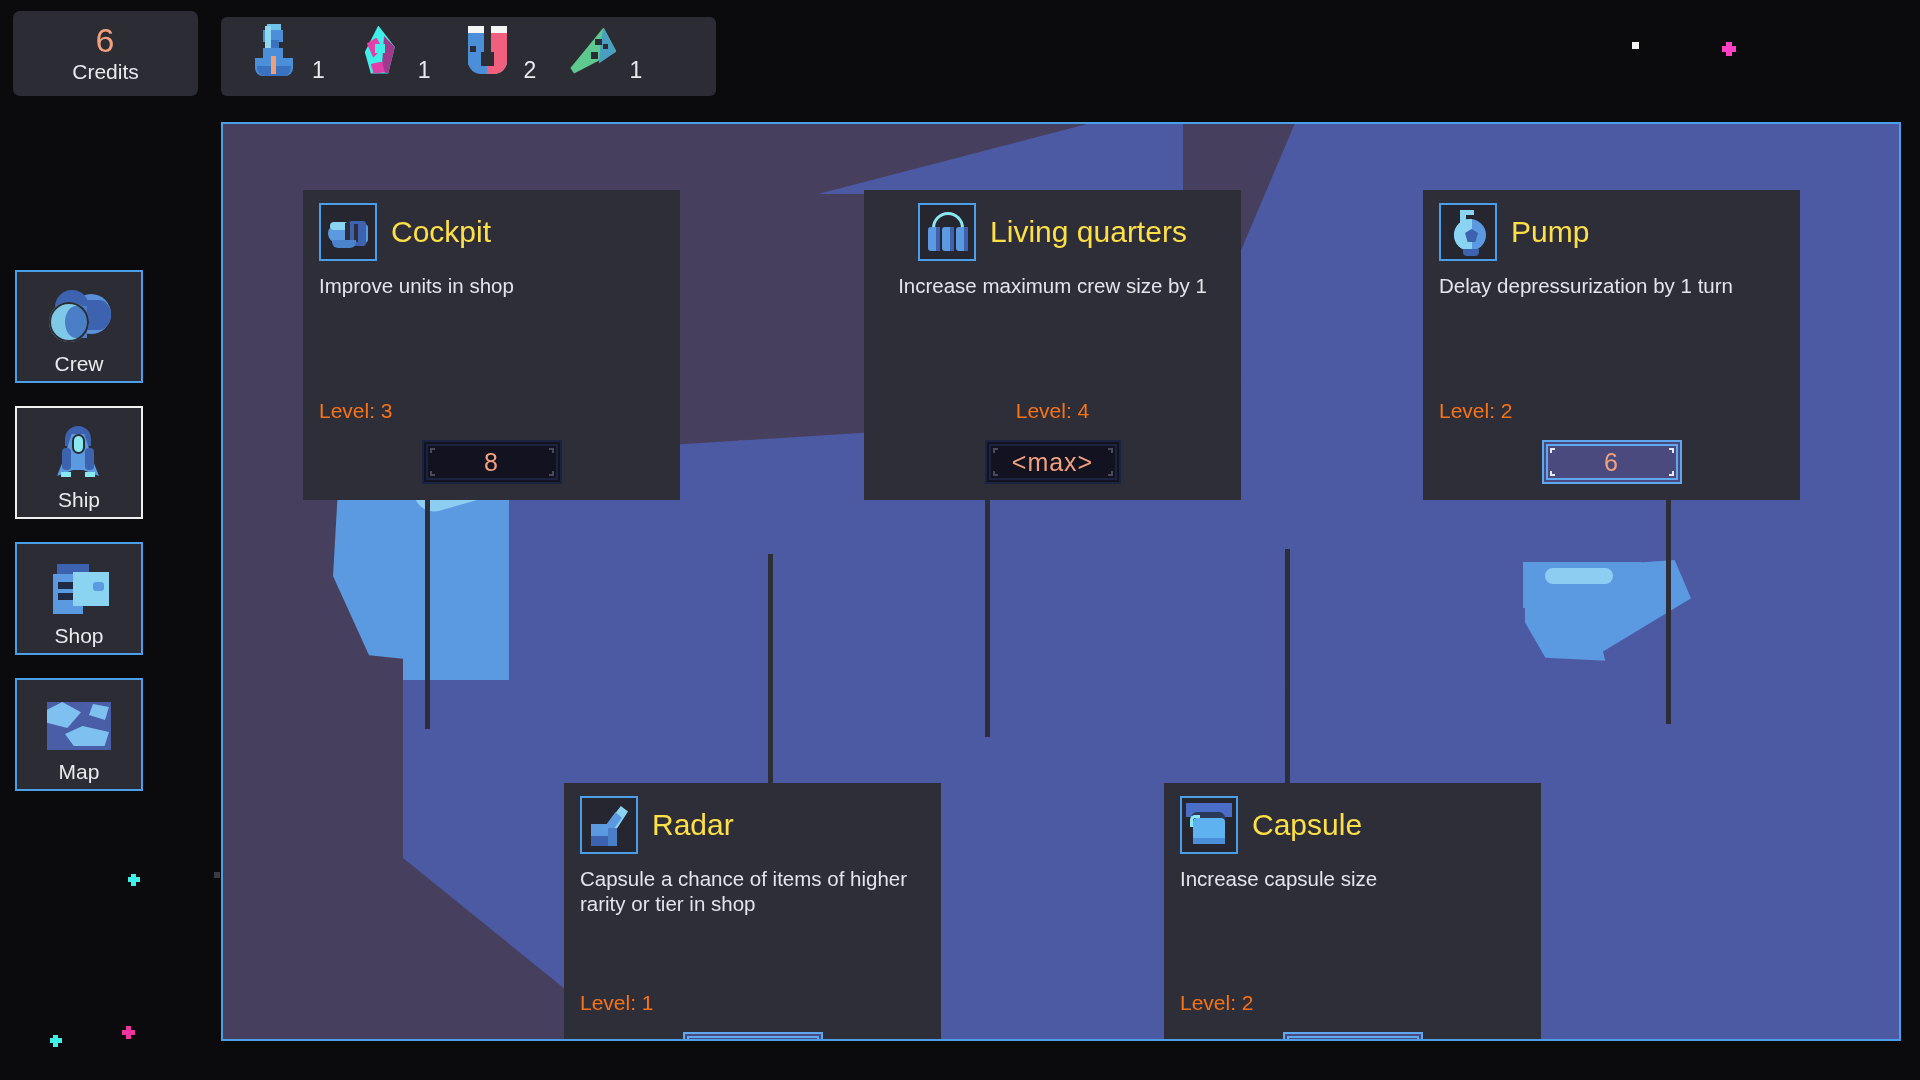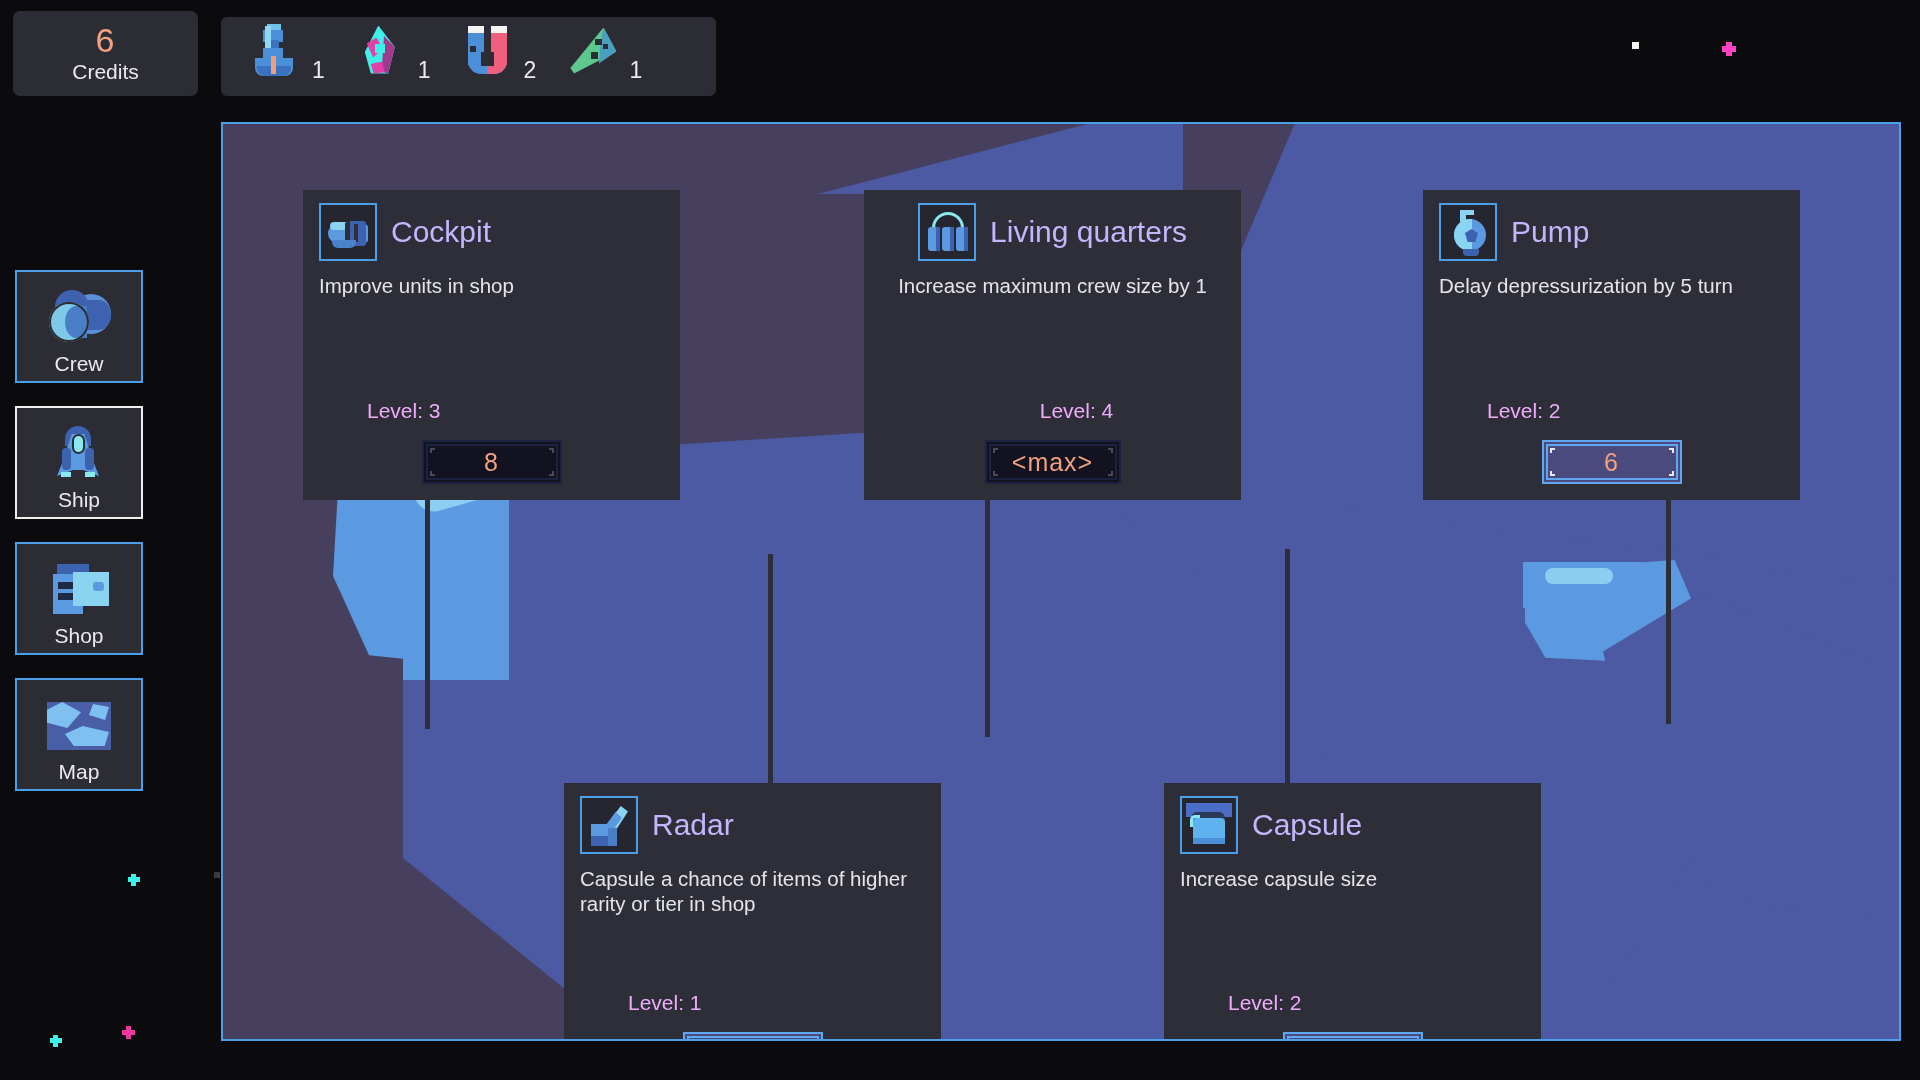--- a/index.html
+++ b/index.html
@@ -97,33 +97,32 @@
   }
   .card-head { display: flex; align-items: center; height: 56px; }
   .card-icon-box {
     width: 58px; height: 58px;
     border: 2px solid #4a9fe8;
     background: #262630;
     position: relative;
     flex: none;
   }
   .card-title {
-    font-size: 30px; color: #c4b5fd;
+    font-size: 30px; color: #fde047;
     margin-left: 14px; line-height: 1;
     white-space: nowrap;
   }
   .card-desc {
     margin-top: 13px;
     font-size: 20.5px; color: #e4e4ea;
     line-height: 1.22;
   }
   .card-level {
-    font-size: 21px; color: #f0abfc;
+    font-size: 21px; color: #f97316;
     margin-top: auto;
-    margin-left: 48px;
   }
   .price-row { display: flex; justify-content: center; margin-top: 17px; }
 
   .price-btn {
     position: relative;
     width: 140px; height: 44px;
     display: flex; align-items: center; justify-content: center;
     font-size: 25px;
     letter-spacing: 1px;
   }
@@ -375,21 +374,21 @@
         <div class="card-icon-box">
           <div class="px" style="left:13px;top:14px;width:32px;height:32px;background:#5b9ae0;border-radius:50%;"></div>
           <div class="px" style="left:13px;top:14px;width:18px;height:32px;background:#8ad4f2;border-radius:16px 0 0 16px;"></div>
           <div class="px" style="left:24px;top:24px;width:13px;height:13px;background:#3d63b0;clip-path:polygon(50% 0%,100% 30%,80% 100%,20% 100%,0% 30%);"></div>
           <div class="px" style="left:19px;top:6px;width:6px;height:12px;background:#8ad4f2;"></div>
           <div class="px" style="left:19px;top:5px;width:14px;height:5px;background:#8ad4f2;"></div>
           <div class="px" style="left:22px;top:44px;width:16px;height:7px;background:#3d63b0;border-radius:0 0 4px 4px;"></div>
         </div>
         <div class="card-title">Pump</div>
       </div>
-      <div class="card-desc">Delay depressurization by 5 turn</div>
+      <div class="card-desc">Delay depressurization by 1 turn</div>
       <div class="card-level">Level: 2</div>
       <div class="price-row">
         <div class="price-btn enabled">
           <span class="outer"></span>
             <span class="inner"></span>
           <span class="corner c-tl"></span>
             <span class="corner c-tr"></span>
           <span class="corner c-bl"></span>
             <span class="corner c-br"></span>
           <span class="lbl">6</span>

